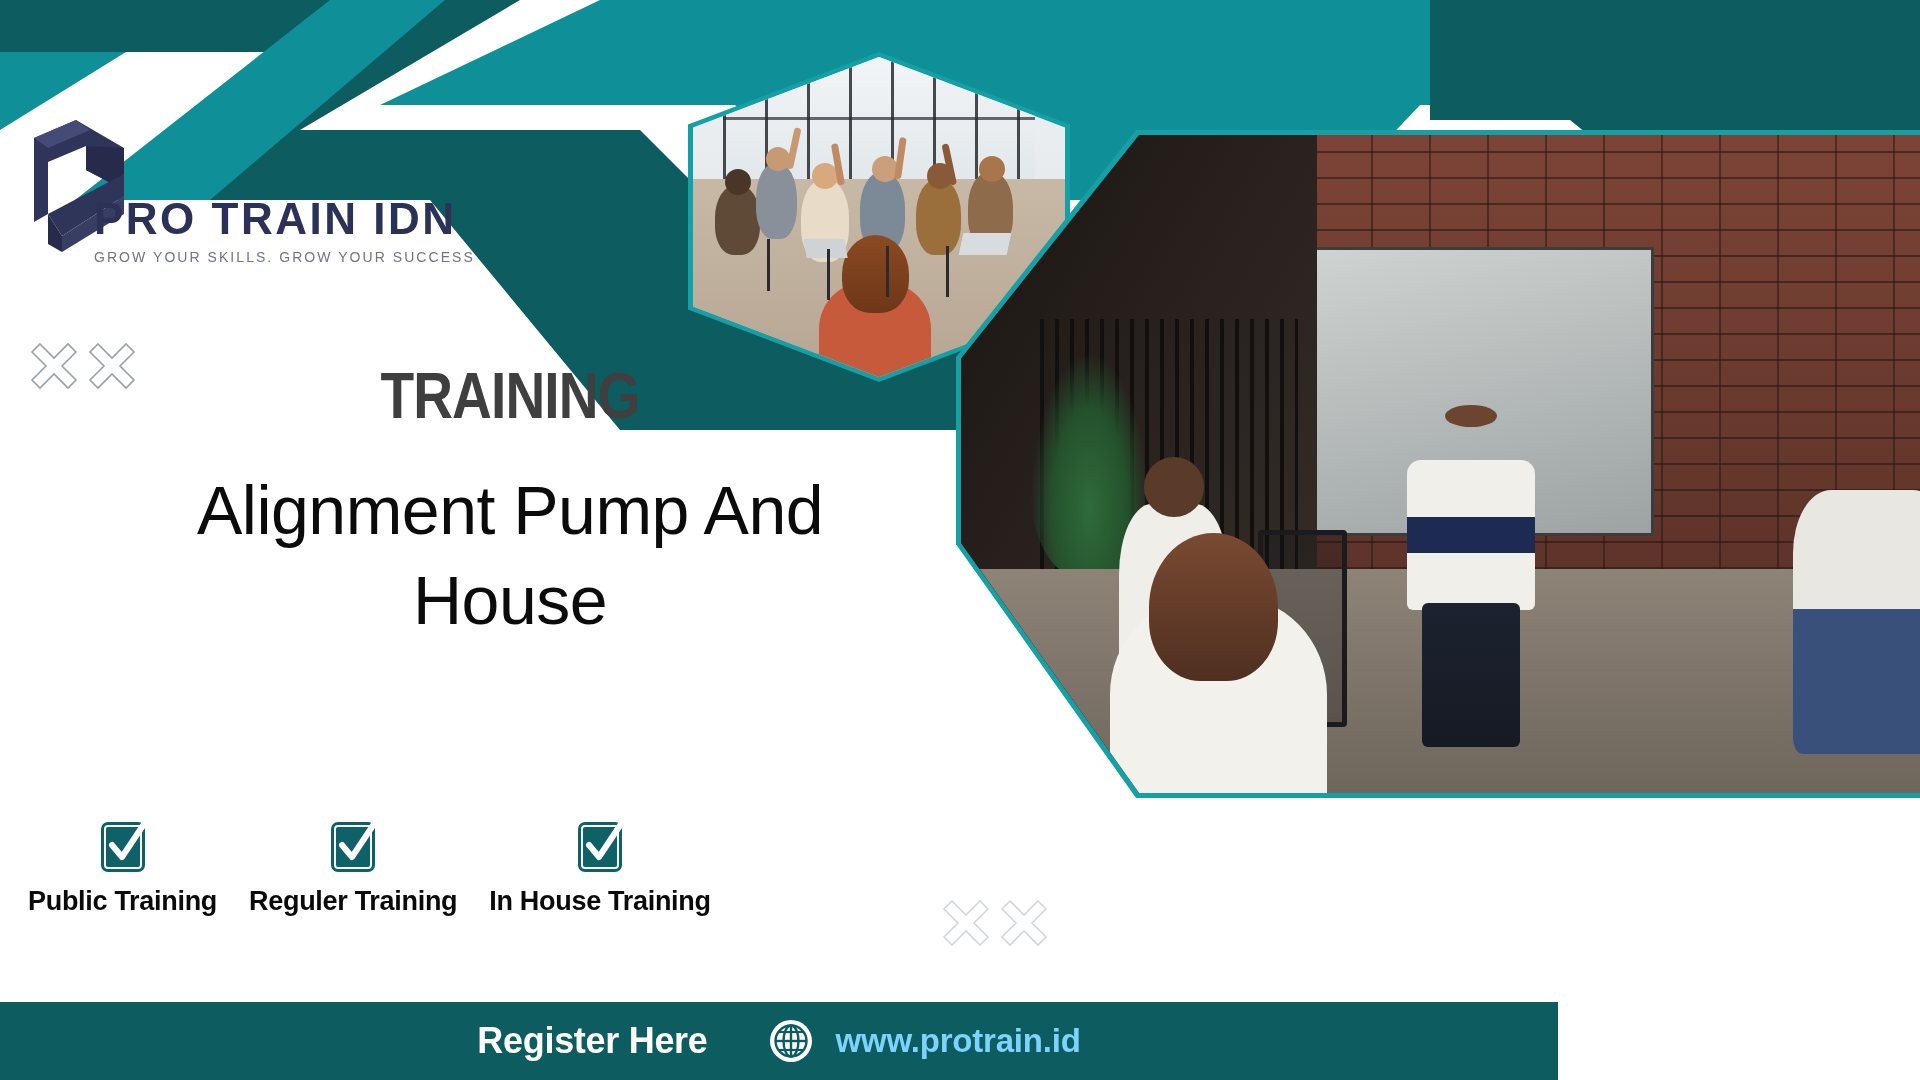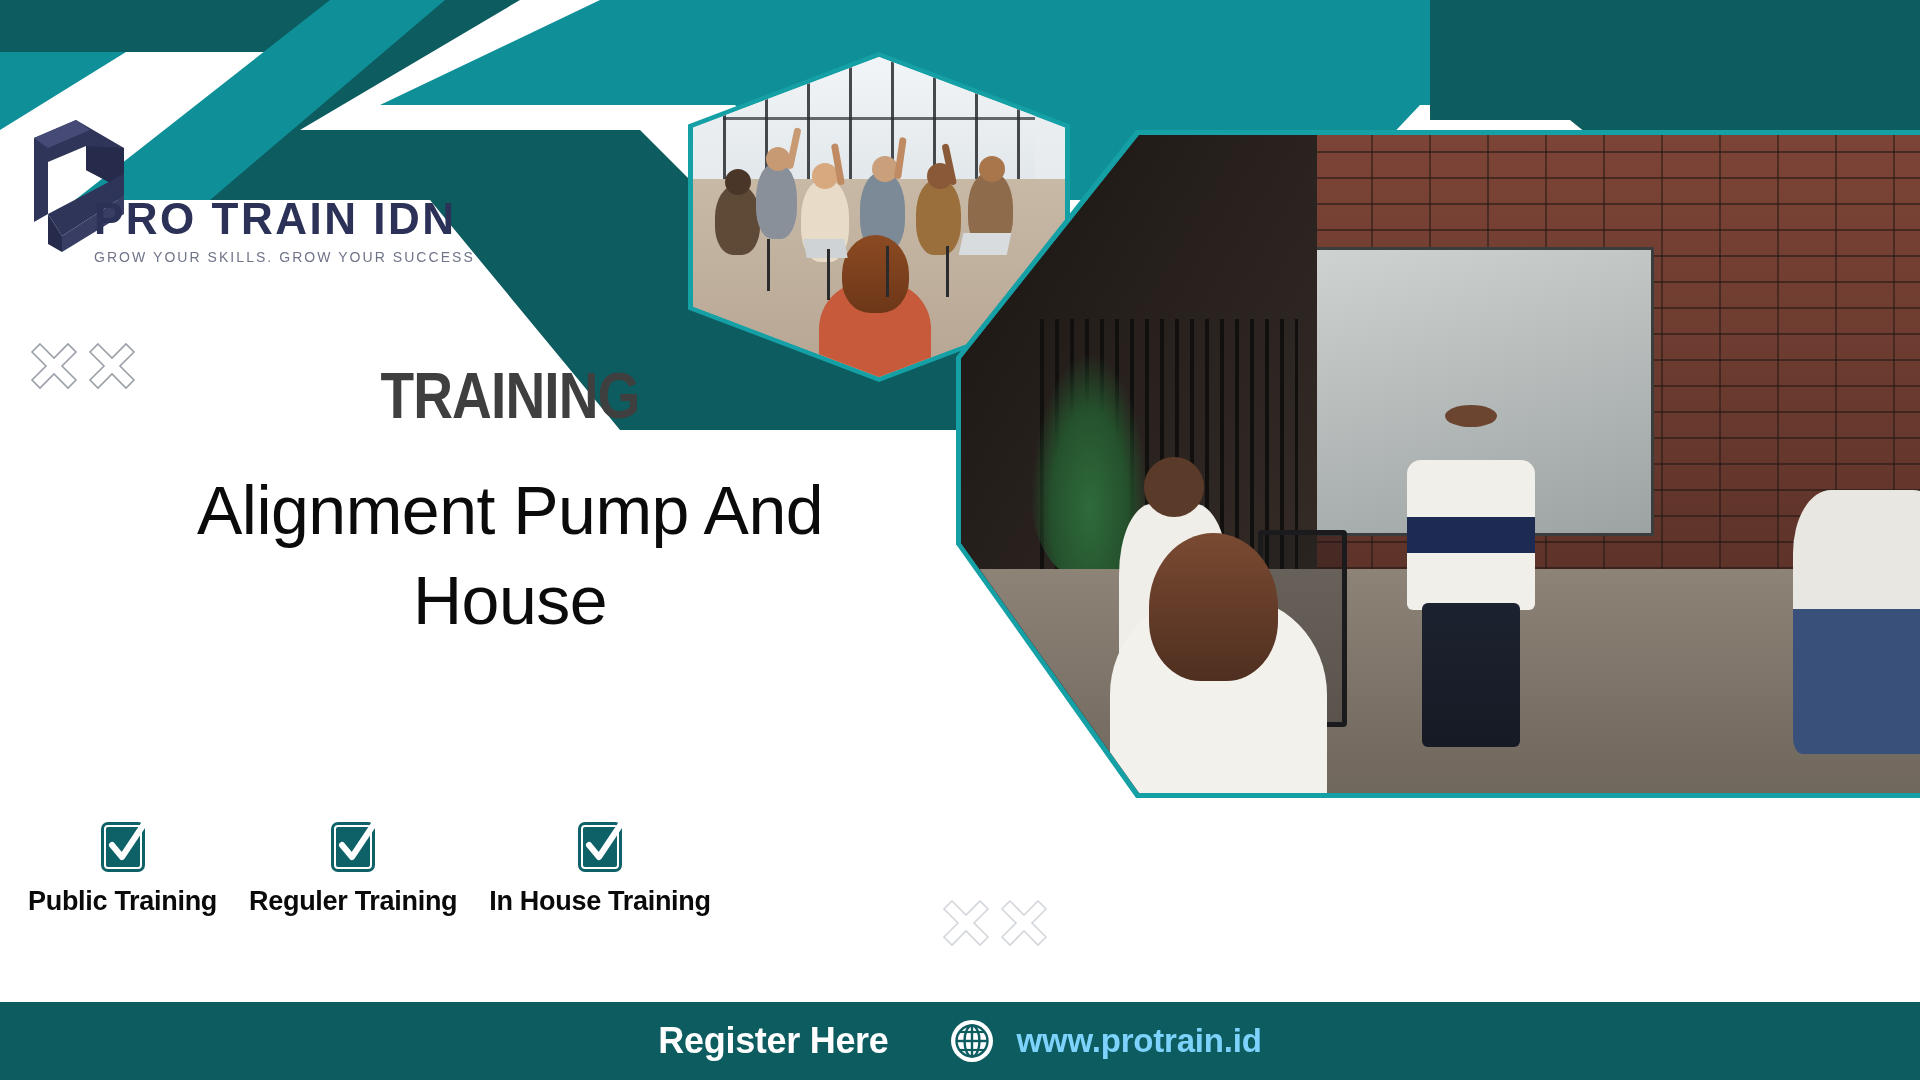--- a/index.html
+++ b/index.html
@@ -243,21 +243,21 @@
   }
   .cbox svg { position:absolute; left:-2px; top:-8px; }
   .check-label {
     font-size:27px; font-weight:bold; color:#0a0a0a;
     white-space:nowrap; letter-spacing:-.3px;
     font-family:"Liberation Sans", sans-serif;
   }
 
   
   .footer {
-    position:absolute; left:0; bottom:0; width:1920px; height:78px;
+    position:absolute; left:0; bottom:0; width:1558px; height:78px;
     background:#0d5c60;
     display:flex; align-items:center; justify-content:center; gap:60px;
   }
   .footer-cta {
     font-size:36px; font-weight:bold; color:#ffffff;
     letter-spacing:-.3px;
     font-family:"Liberation Sans", sans-serif;
   }
   .footer-site { display:flex; align-items:center; gap:22px; }
   .globe { width:46px; height:46px; flex:0 0 auto; }

